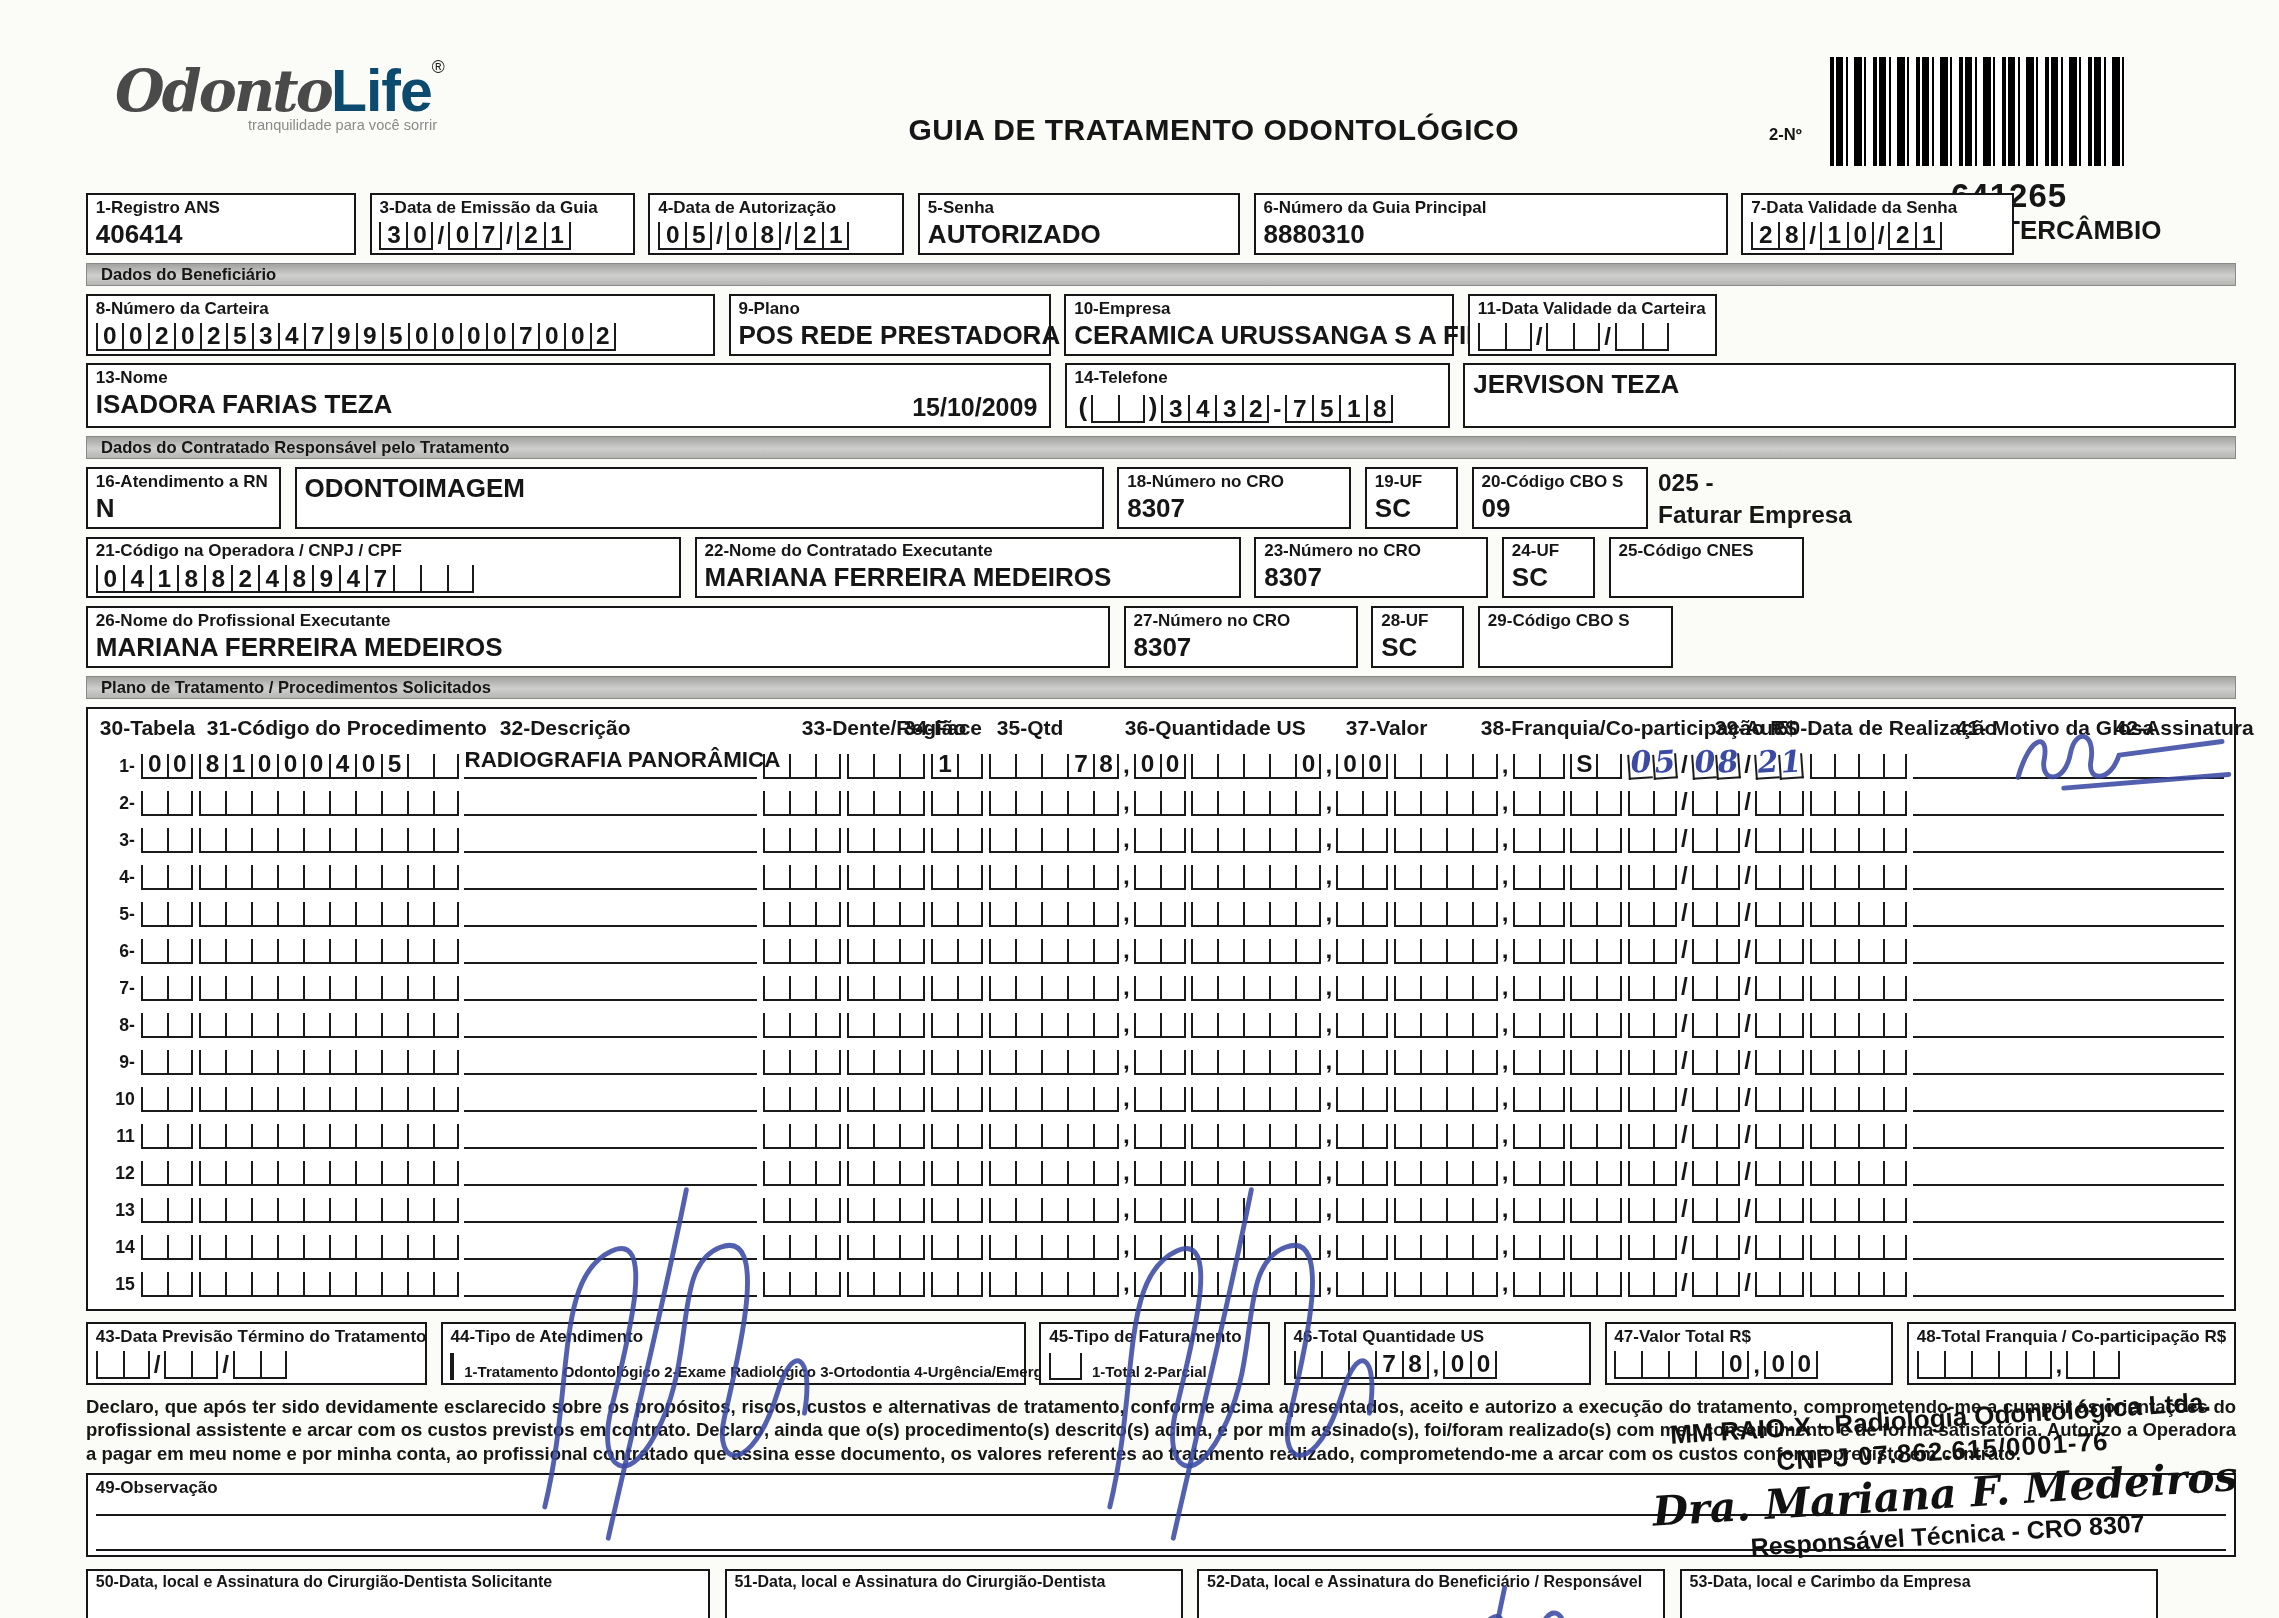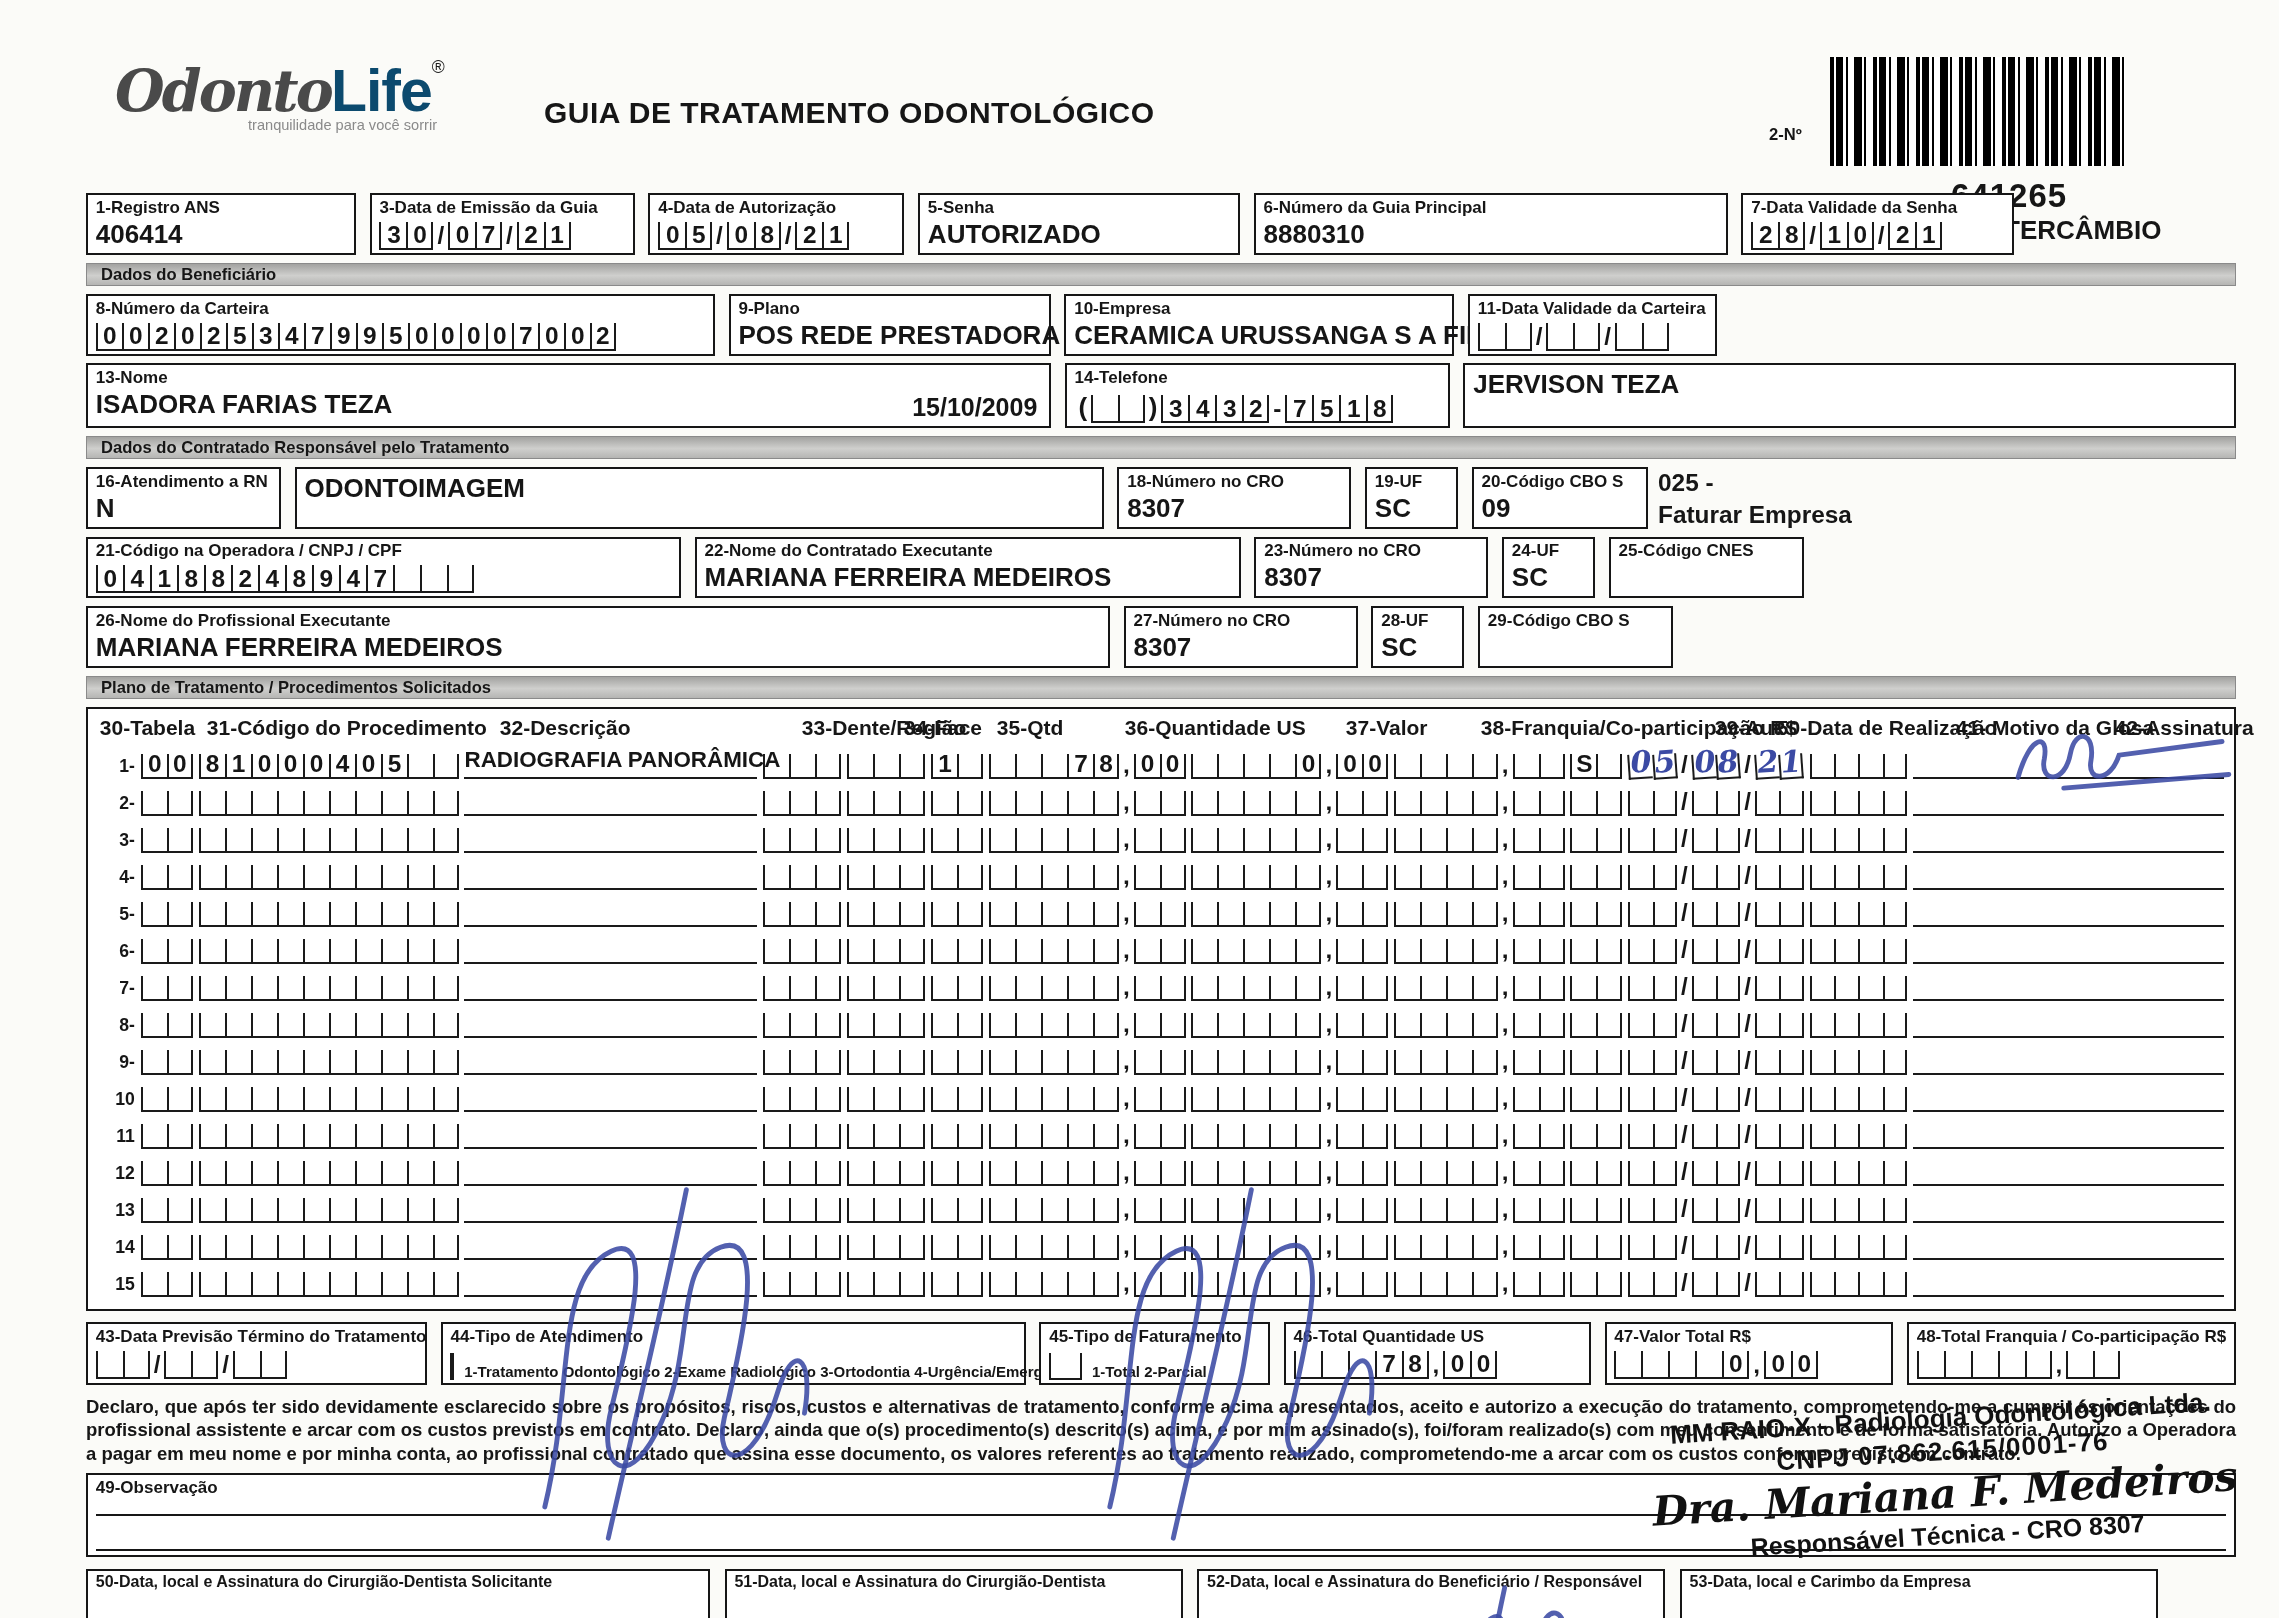--- a/index.html
+++ b/index.html
@@ -8,21 +8,21 @@
   .paper{position:absolute;inset:0;background:#fbfbf8}
   .form{position:absolute;left:86px;top:39px;width:2150px}
 
   
   .hdr{position:relative;height:154px}
   .logo{position:absolute;left:29px;top:17.6px;width:322px}
   .logo-odonto{font-family:"DejaVu Serif",serif;font-weight:700;font-style:italic;font-size:57px;color:#4a4a4a;letter-spacing:-2.9px}
   .logo-life{font-family:"Liberation Sans",sans-serif;font-weight:700;font-size:59px;color:#0c4a6e;letter-spacing:-1px}
   .logo-r{font-size:17.6px;vertical-align:top;color:#1c1c1c}
   .logo-tag{font-size:14.6px;color:#8a8a8a;text-align:right;margin-top:-7.8px}
-  .title{position:absolute;left:458px;width:975px;top:57px;text-align:left;font-size:30px;font-weight:700;letter-spacing:0.5px}
+  .title{position:absolute;left:458px;width:975px;top:74px;text-align:right;font-size:30px;font-weight:700;letter-spacing:0.5px}
   .bc-label{position:absolute;left:1683px;top:86px;font-size:16.6px;font-weight:700}
   .barcode{position:absolute;left:1744px;top:17.6px;width:295px;height:109px;background:
     repeating-linear-gradient(90deg,#000 0 3.9px,#fff 3.9px 5.9px,#000 5.9px 12.7px,#fff 12.7px 15.6px,#000 15.6px 17.6px,#fff 17.6px 24.4px,#000 24.4px 32px,#fff 32px 34px,#000 34px 36px,#fff 36px 43px)}
   .bc-num{position:absolute;left:1865px;top:138px;font-size:33px;font-weight:700;letter-spacing:1px}
   .bc-type{position:absolute;left:1892px;top:176px;font-size:26px;font-weight:700}
 
   
   .frow{display:flex;gap:13.7px;margin-bottom:7.8px;align-items:stretch}
   .box{border:2.9px solid #161616;background:#fff;padding:2.9px 7.8px;position:relative}
   .lbl{font-size:17px;font-weight:700;white-space:nowrap}

